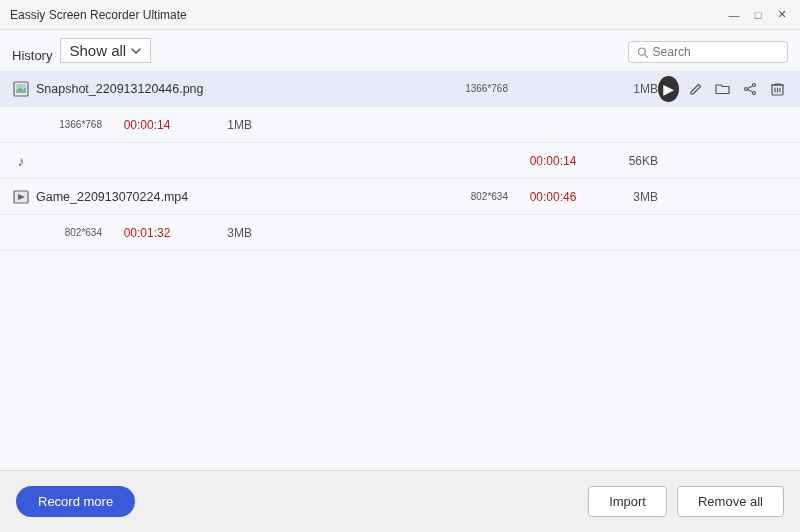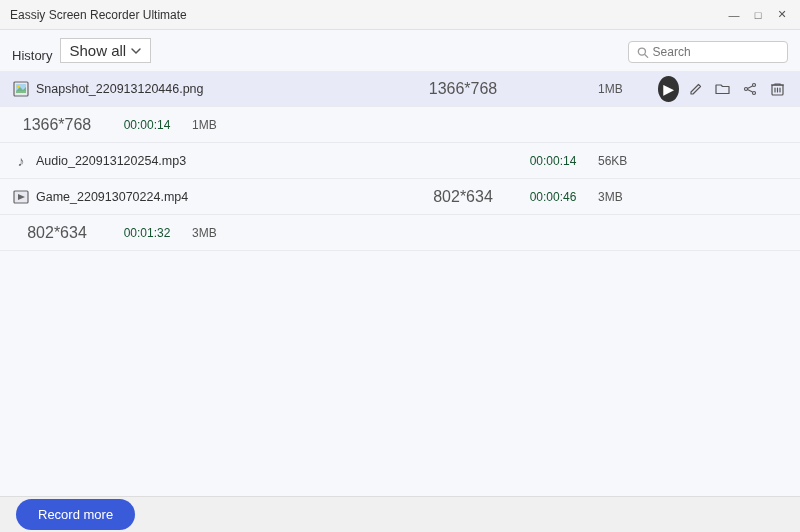--- a/index.html
+++ b/index.html
@@ -133,34 +133,34 @@
       width: 18px;
       height: 18px;
       flex-shrink: 0;
       display: flex;
       align-items: center;
       justify-content: center;
     }
     .col-res {
       width: 90px;
       color: #555;
-      font-size: 16px;
-      text-align: center;
+      font-size: 10px;
+      text-align: right;
     }
     .col-dur {
       width: 90px;
-      color: #14532d;
+      color: #b91c1c;
       font-size: 12px;
       text-align: center;
     }
     .col-size {
       width: 60px;
       color: #555;
       font-size: 12px;
-      text-align: left;
+      text-align: right;
     }
     .col-actions {
       width: 130px;
       display: flex;
       align-items: center;
       gap: 6px;
       justify-content: flex-end;
     }
     .action-btn {
       width: 26px;
@@ -175,21 +175,21 @@
       color: #555;
       font-size: 14px;
     }
     .action-btn.play {
       background: #333;
       color: white;
     }
 
     
     .bottom-bar {
-      height: 36px;
+      height: 62px;
       background: #f0f0f0;
       border-top: 1px solid #ddd;
       display: flex;
       align-items: center;
       padding: 0 16px;
       flex-shrink: 0;
     }
     .btn-record {
       background: #3a5bd9;
       color: white;
@@ -303,21 +303,20 @@
       <div class="col-dur">00:00:14</div>
       <div class="col-size">1MB</div>
       <div class="col-actions"></div>
     </div>
 
     <div class="record-row">
       <div class="col-name">
         <div class="file-icon">
           <span style="font-size:14px; color:#666;">♪</span>
         </div>
-        <span>Audio_220913120254.mp3</span>
       </div>
       <div class="col-res"></div>
       <div class="col-dur">00:00:14</div>
       <div class="col-size">56KB</div>
       <div class="col-actions"></div>
     </div>
 
     <div class="record-row">
       <div class="col-name">
         <div class="file-icon">
@@ -338,13 +337,17 @@
       <div class="col-res">802*634</div>
       <div class="col-dur">00:01:32</div>
       <div class="col-size">3MB</div>
       <div class="col-actions"></div>
     </div>
   </div>
 </div>
 
 <div class="bottom-bar">
   <button class="btn-record">Record more</button>
+  <div class="bottom-right">
+    <button class="btn-outline">Import</button>
+    <button class="btn-outline">Remove all</button>
+  </div>
 </div>
 
 </body></html>

